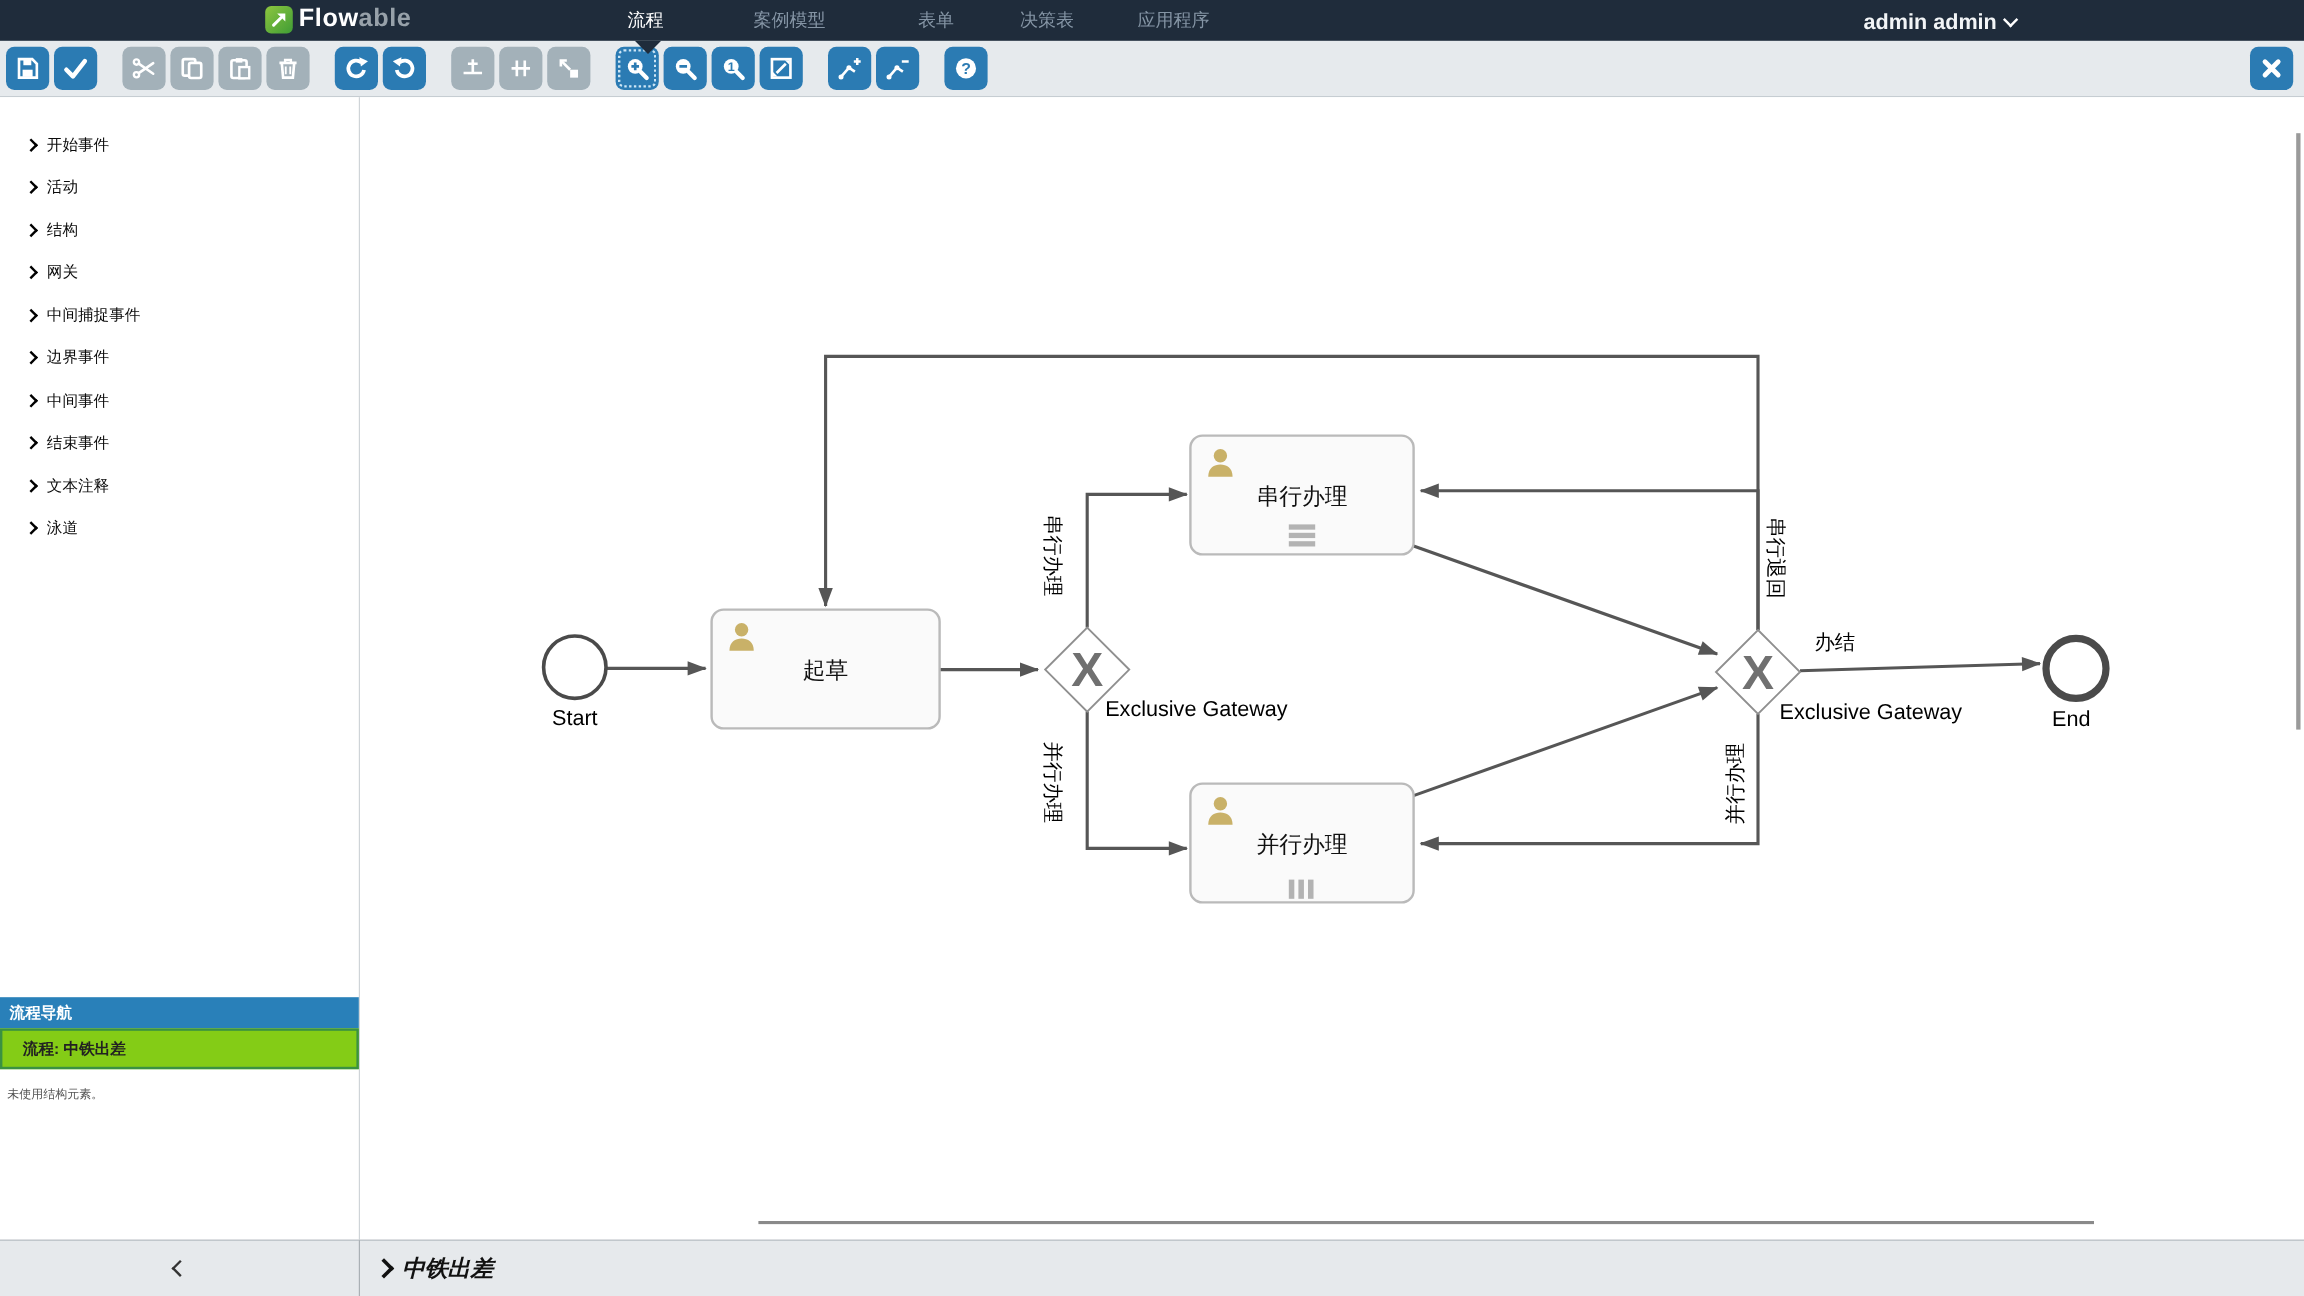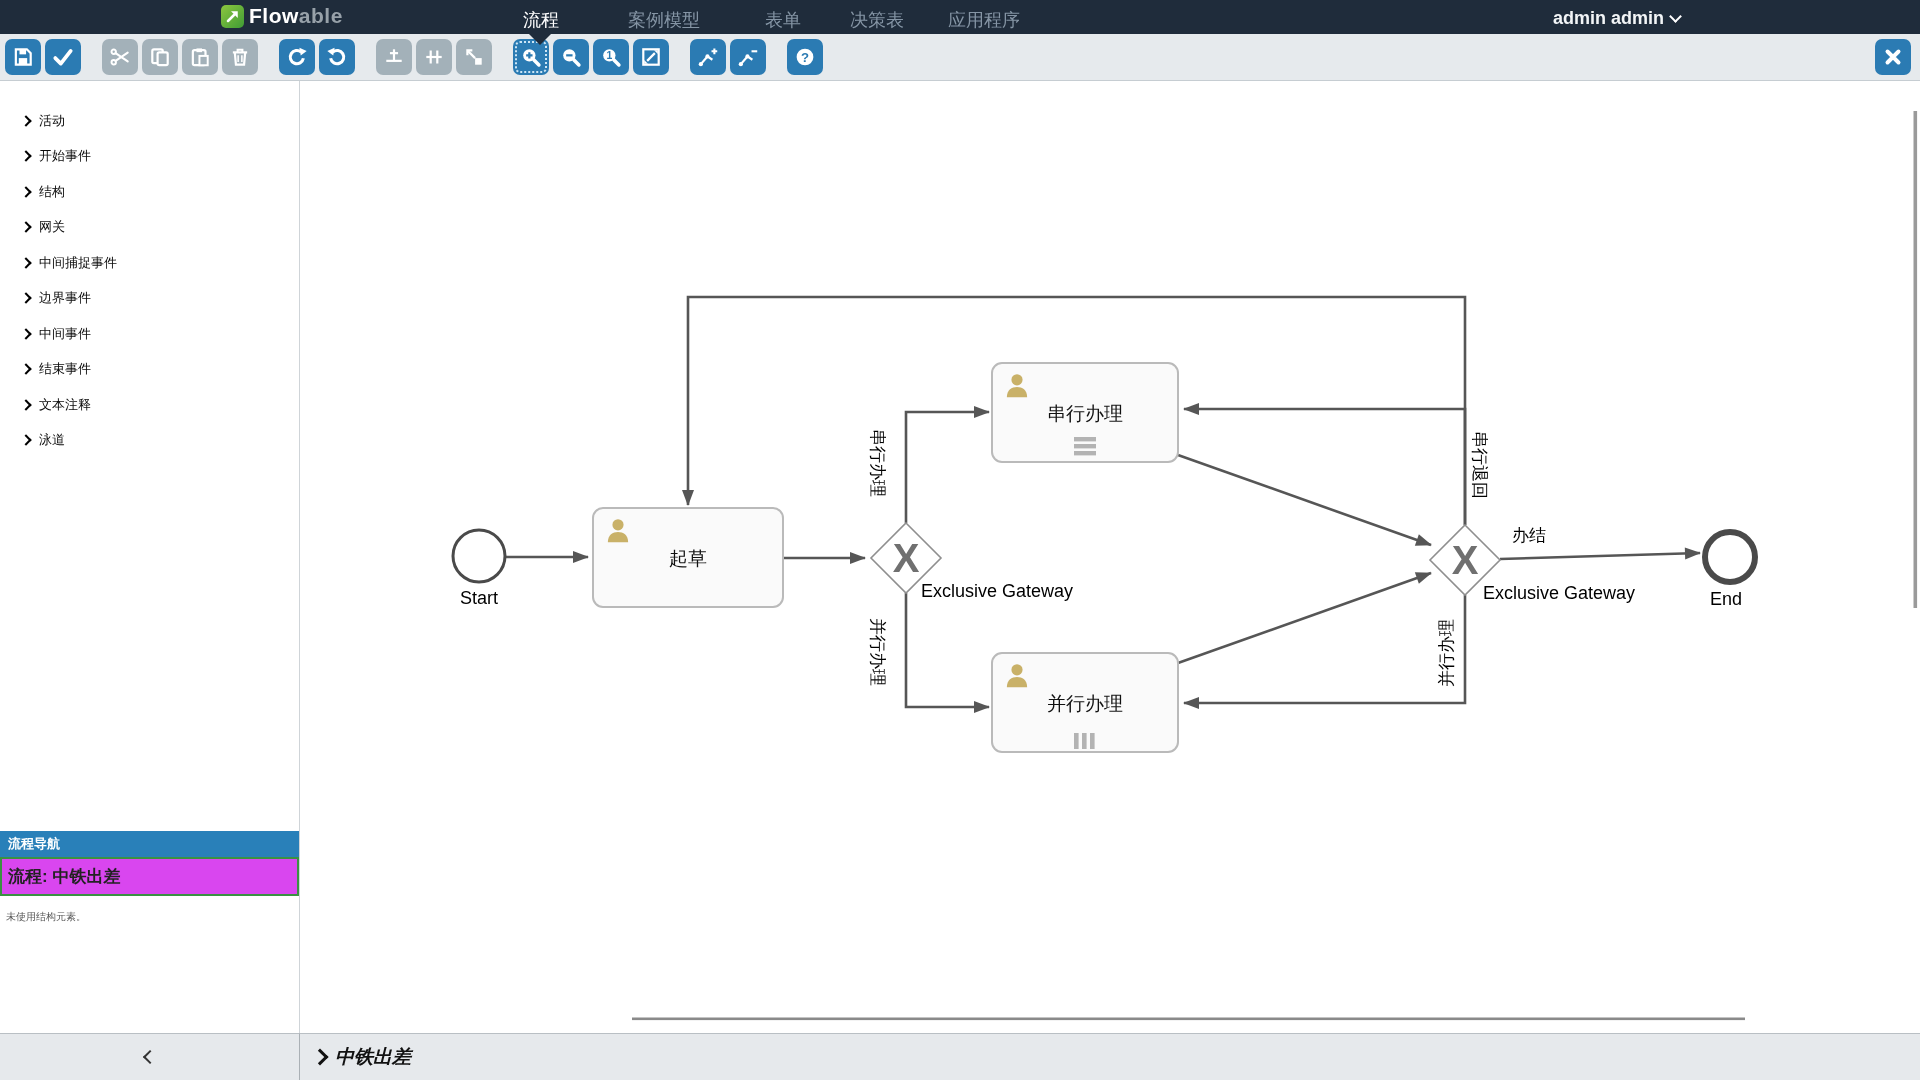--- a/index.html
+++ b/index.html
@@ -6,21 +6,21 @@
   body{width:1920px;height:1080px;position:relative;overflow:hidden;
        font-family:"Liberation Sans","DejaVu Sans",sans-serif;background:#fff;color:#111;}
 
   
   .navbar{position:absolute;left:0;top:0;width:1920px;height:48px;background:#1f2c3b;}
   .brand{position:absolute;left:221px;top:4px;display:flex;align-items:center;}
   .brand-icon{width:23px;height:23px;border-radius:5px;background:linear-gradient(135deg,#8dc63f,#3f9c35);
               display:flex;align-items:center;justify-content:center;margin-right:5px;}
   .brand-flow{color:#fff;font-size:21px;font-weight:bold;letter-spacing:.5px;}
   .brand-able{color:#97a1a9;font-size:21px;font-weight:bold;letter-spacing:.5px;}
-  .nav-tab{position:absolute;top:8px;font-size:18px;color:#8595a5;cursor:pointer;white-space:nowrap;}
+  .nav-tab{position:absolute;top:8px;font-size:15px;color:#8595a5;cursor:pointer;white-space:nowrap;}
   .nav-tab.active{color:#fff;}
   .nav-user{position:absolute;left:1553px;top:8px;color:#f2f5f7;font-size:18px;font-weight:bold;display:flex;align-items:center;gap:7px;}
   .caret-down{width:7px;height:7px;border-right:2px solid #fff;border-bottom:2px solid #fff;
               transform:rotate(45deg);margin-top:-4px;}
   .notch{position:absolute;left:529px;top:34px;width:0;height:0;
          border-left:11px solid transparent;border-right:11px solid transparent;border-top:11px solid #1f2c3b;z-index:5;}
 
   
   .toolbar{position:absolute;left:0;top:34px;width:1920px;height:47px;background:#e6eaed;
            border-bottom:1px solid #c6cdd2;display:flex;align-items:center;padding-left:5px;box-sizing:border-box;}
@@ -36,22 +36,22 @@
   .palette{position:absolute;left:0;top:81px;width:300px;height:952px;background:#fff;
            border-right:1px solid #cfd4d8;box-sizing:border-box;}
   .pal-item{height:35.5px;display:flex;align-items:center;padding-left:22px;font-size:13px;color:#0b0b0b;cursor:pointer;}
   .pal-item:first-child{margin-top:22px;}
   .chev{display:inline-block;width:6px;height:6px;border-top:2.4px solid #000;border-right:2.4px solid #000;
         transform:rotate(45deg);margin-right:9px;flex:0 0 auto;}
 
   
   .nav-panel{position:absolute;left:0;top:750px;width:100%;}
   .nav-header{background:#2980b9;color:#fff;font-size:13px;font-weight:bold;padding:4px 8px;}
-  .nav-selected{background:#d946ef;border:2px solid #3a9142;font-size:17px;font-weight:bold;color:#222;
-                padding:6px 6px;cursor:pointer;}
+  .nav-selected{background:#84cc16;border:2px solid #3a9142;font-size:13px;font-weight:bold;color:#222;
+                padding:6px 17px;cursor:pointer;}
   .nav-note{color:#555;font-size:10px;padding:14px 6px;}
 
   
   .canvas{position:absolute;left:300px;top:81px;width:1620px;height:952px;background:#fff;}
   .edge{stroke:#565656;stroke-width:2.6;fill:none;}
   .task-rect{fill:#fafafa;stroke:#bababa;stroke-width:2;}
   .gw{fill:#fff;stroke:#8f8f8f;stroke-width:1.6;}
   .evt{fill:#fff;stroke:#4a4a4a;}
   .lbl{font-size:18px;fill:#000;}
   .task-lbl{font-size:19px;fill:#111;}
@@ -227,25 +227,25 @@
   <button class="tb blue tb-close">
     <svg width="22" height="22" viewBox="0 0 20 20">
       <path d="M5 5l10 10M15 5L5 15" stroke="#fff" stroke-width="3.6" stroke-linecap="round"></path>
     </svg>
   </button>
 </div>
 
 <div class="palette">
   <div class="pal-item">
       <span class="chev"></span>
+      <span>开始事件</span>
+    </div>
+  <div class="pal-item">
+      <span class="chev"></span>
       <span>活动</span>
-    </div>
-  <div class="pal-item">
-      <span class="chev"></span>
-      <span>开始事件</span>
     </div>
   <div class="pal-item">
       <span class="chev"></span>
       <span>结构</span>
     </div>
   <div class="pal-item">
       <span class="chev"></span>
       <span>网关</span>
     </div>
   <div class="pal-item">

